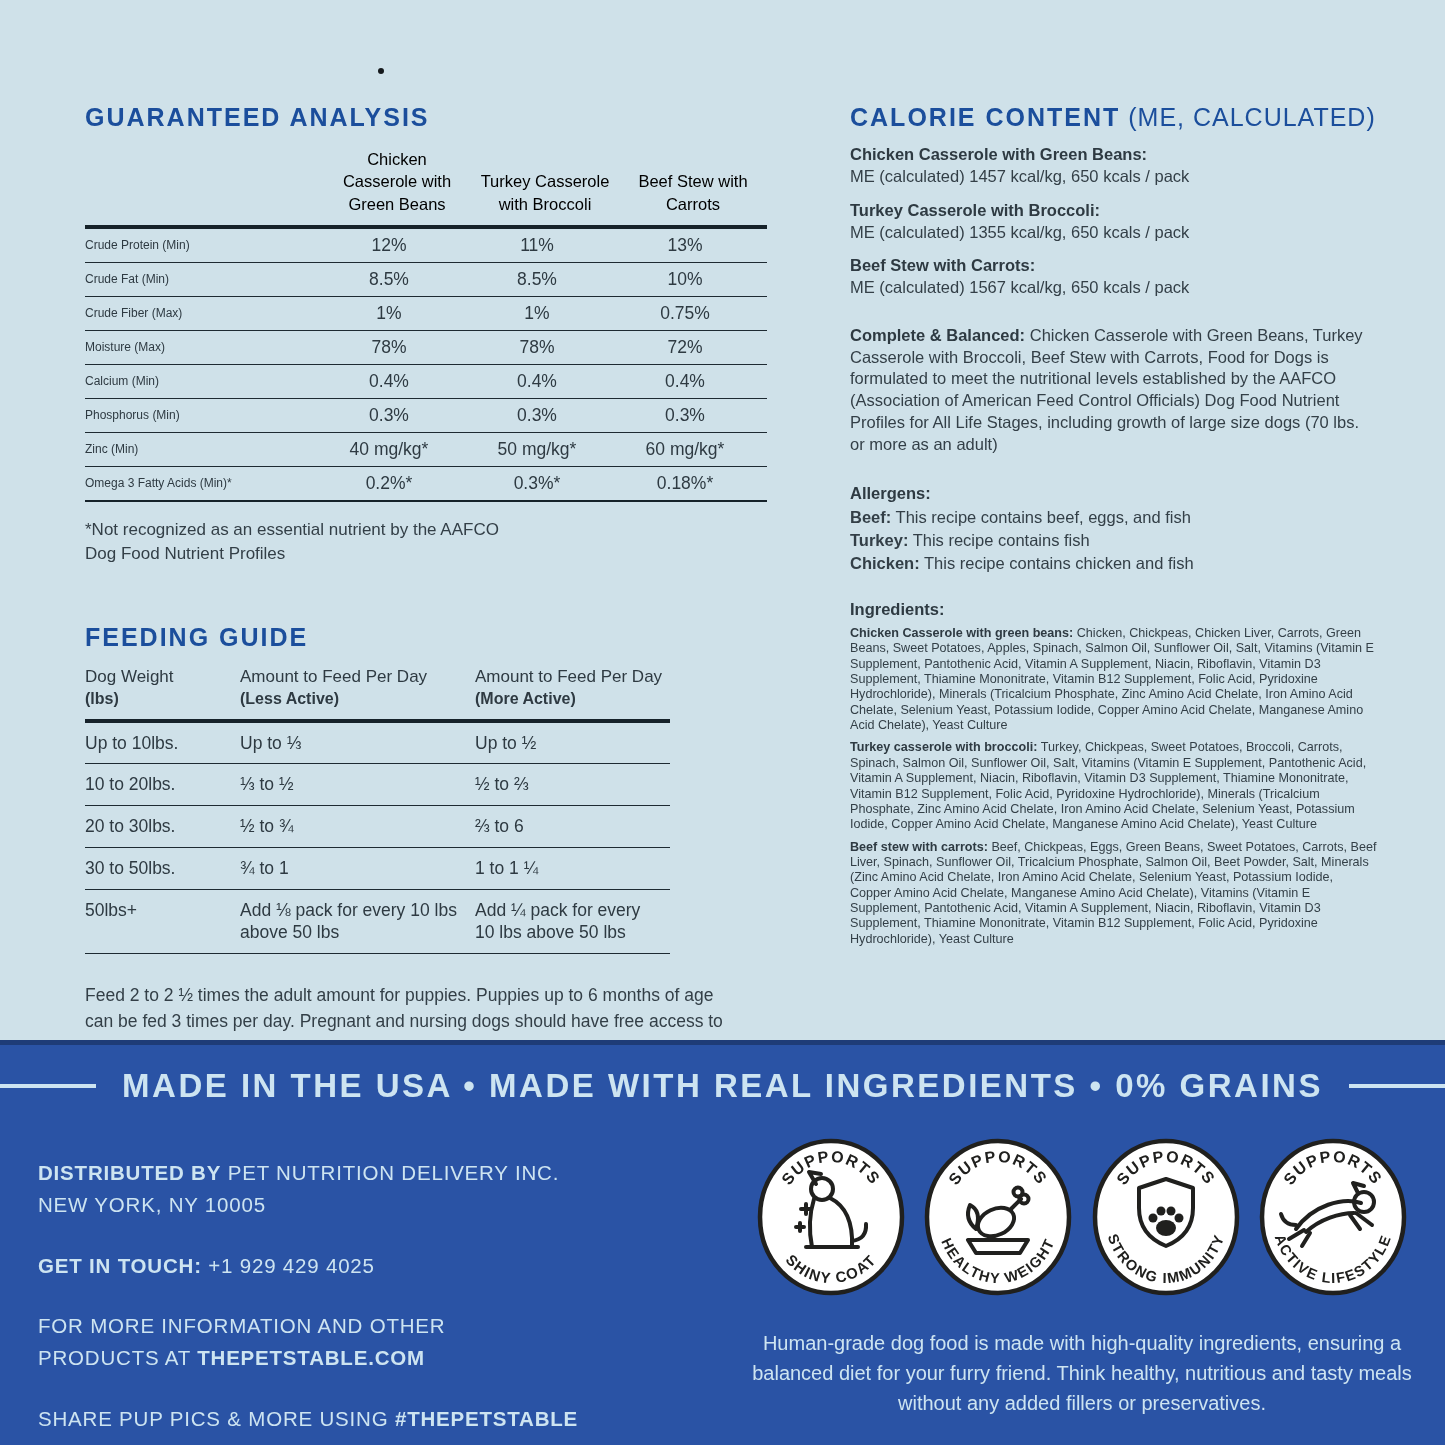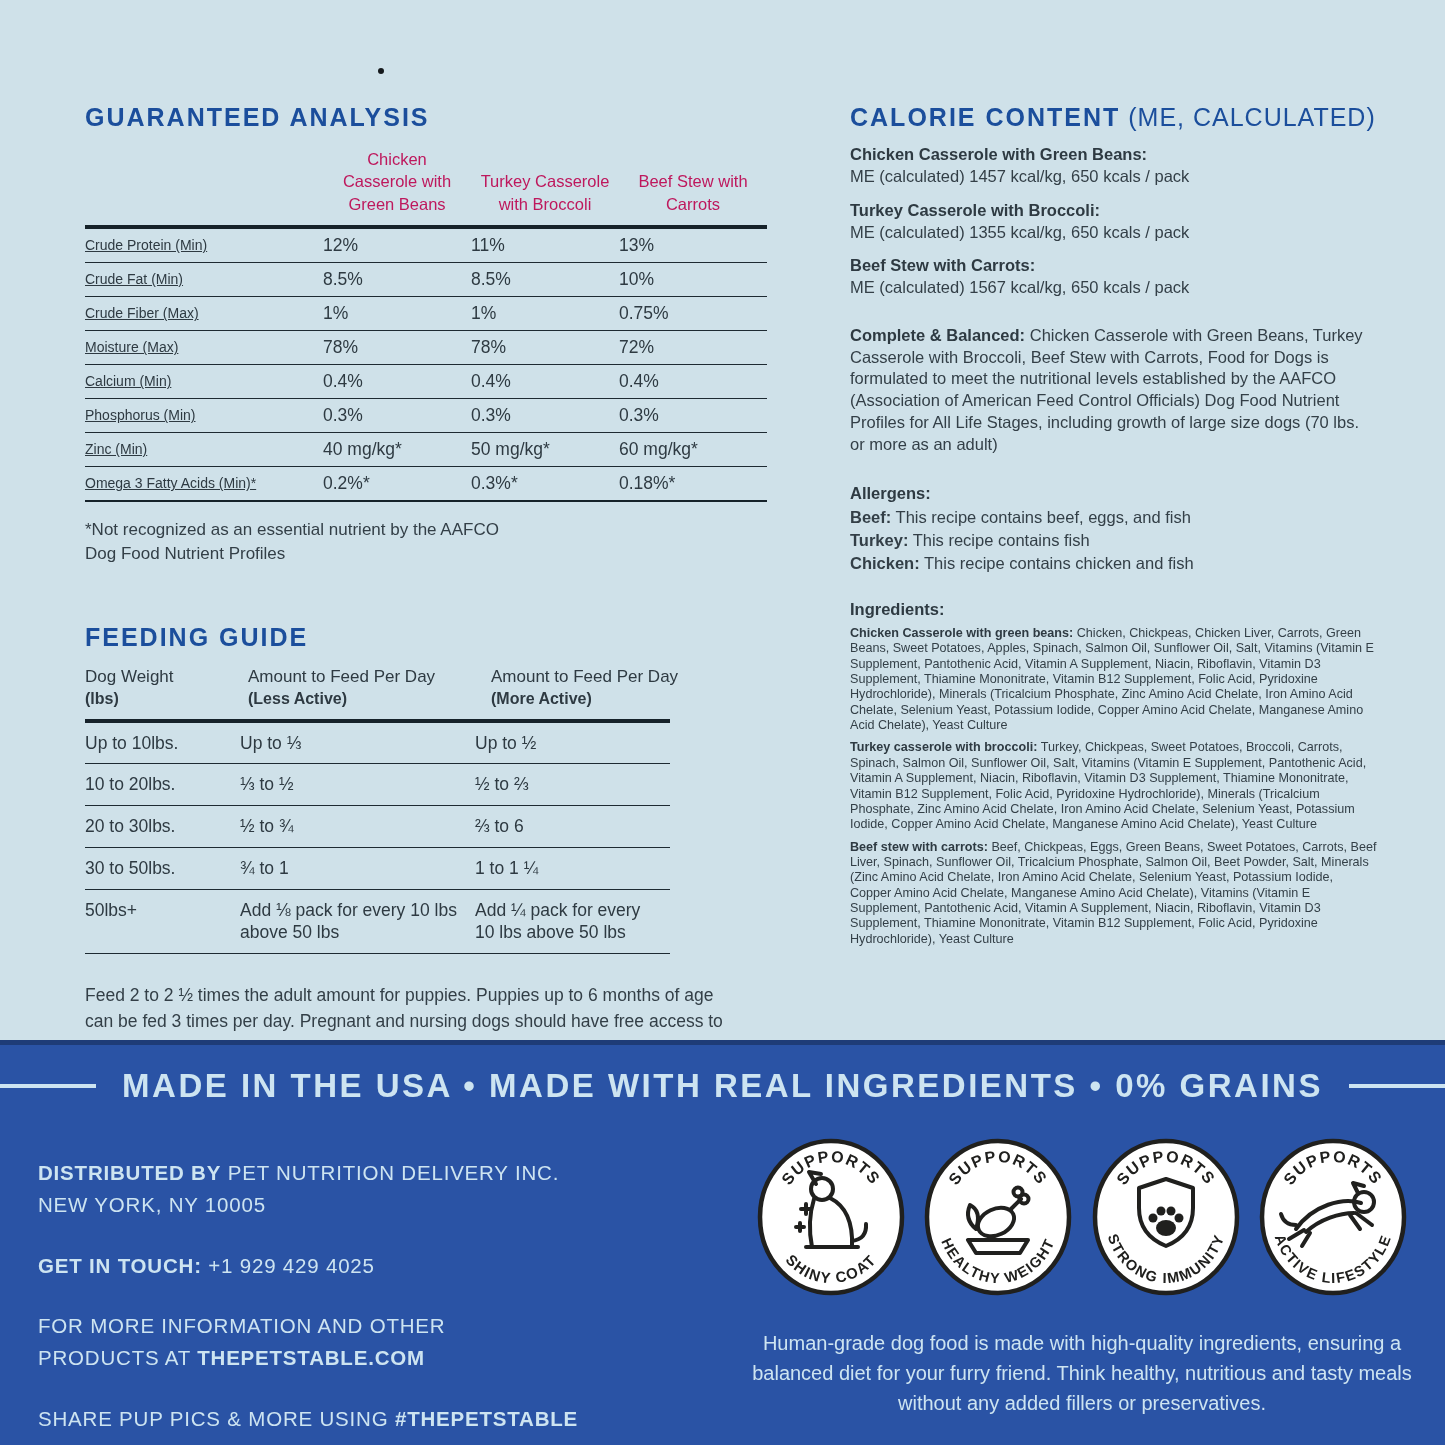--- a/index.html
+++ b/index.html
@@ -19,34 +19,34 @@
     margin:0;font-size:25px;font-weight:bold;color:#1b4e9c;
     letter-spacing:2px;
   }
   .title-suffix{font-weight:normal;letter-spacing:1px;}
 
   
   .ga-table{margin-top:16px;width:682px;}
   .ga-row{display:grid;grid-template-columns:238px 148px 148px 148px;align-items:center;}
   .ga-row.head{align-items:end;}
   .ga-row.head .ga-col-h{
-    text-align:center;font-size:16.5px;line-height:1.35;padding:0 6px 10px 6px;color:#be185d;
+    text-align:center;font-size:16.5px;line-height:1.35;padding:0 6px 10px 6px;color:#000000;
   }
   .ga-body{border-top:4px solid #16222a;border-bottom:2px solid #16222a;}
   .ga-body .ga-row{border-bottom:1.5px solid #1d2a32;}
   .ga-body .ga-row:last-child{border-bottom:none;}
-  .ga-label{font-size:14px;padding:2px 0;color:#2e3a42;text-decoration:underline;}
-  .ga-val{font-size:17.5px;text-align:left;padding:6px 16px 6px 0;color:#2e3a42;}
+  .ga-label{font-size:12px;padding:2px 0;color:#2e3a42;}
+  .ga-val{font-size:17.5px;text-align:center;padding:6px 16px 6px 0;color:#2e3a42;}
   .footnote{margin:16px 0 0 0;font-size:17px;line-height:1.4;width:420px;color:#333f47;}
 
   
   .fg-title{margin-top:58px;}
   .fg-table{margin-top:14px;width:585px;}
   .fg-row{display:grid;grid-template-columns:155px 235px 195px;}
-  .fg-row.head{border-bottom:4px solid #16222a;gap:8px;}
+  .fg-row.head{border-bottom:4px solid #16222a;}
   .fg-h{font-size:17px;line-height:1.3;padding-bottom:8px;color:#2e3a42;}
   .fg-h b{font-size:16px;}
   .fg-body .fg-row{border-bottom:1.5px solid #1d2a32;}
   .fg-cell{font-size:17.5px;padding:9px 8px 9px 0;color:#2e3a42;line-height:1.3;}
   .note{margin:28px 0 0 0;font-size:17.5px;line-height:1.5;width:650px;color:#333f47;}
 
   
   .cal-item{margin-top:11px;font-size:16.5px;line-height:1.35;color:#333f47;}
   .cal-item b{color:#2e3a42;}
   .para{margin:26px 0 16px 0;font-size:16.5px;line-height:1.33;color:#333f47;}

